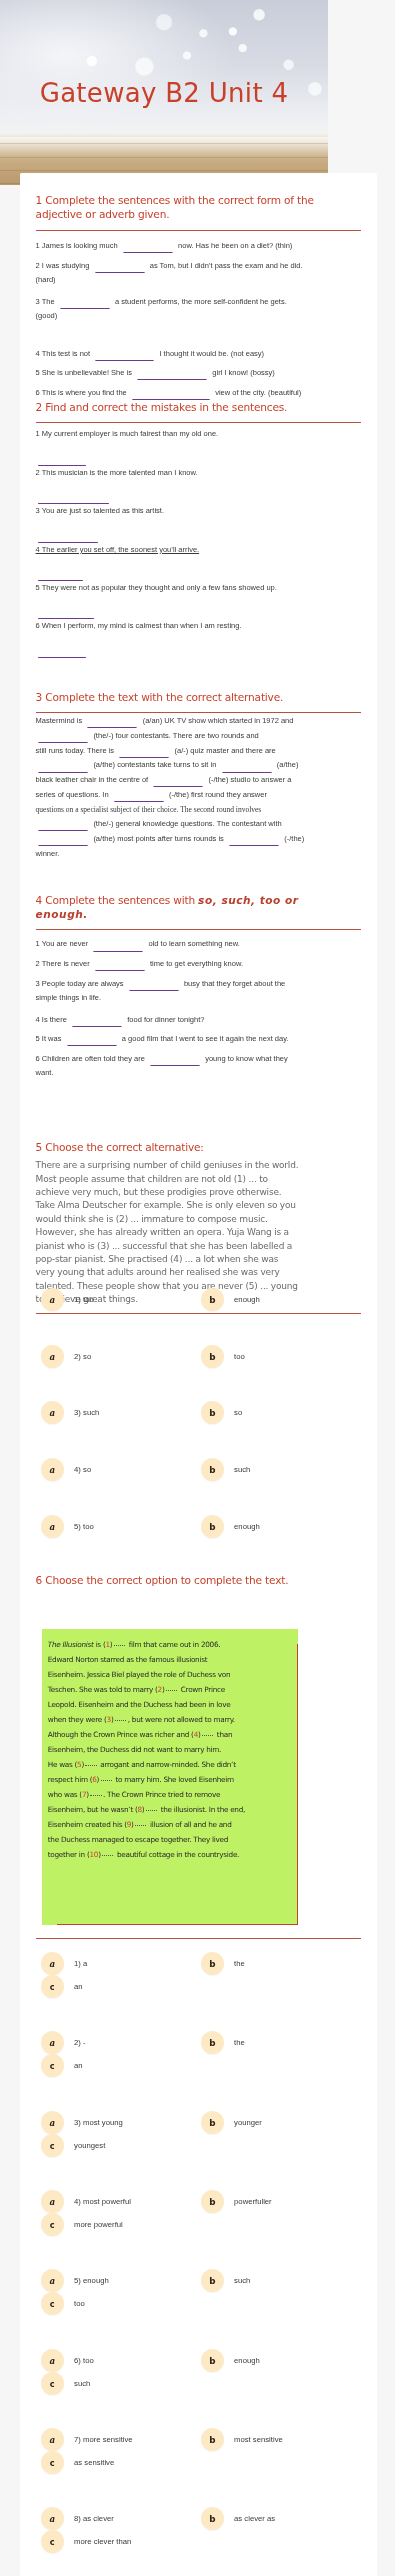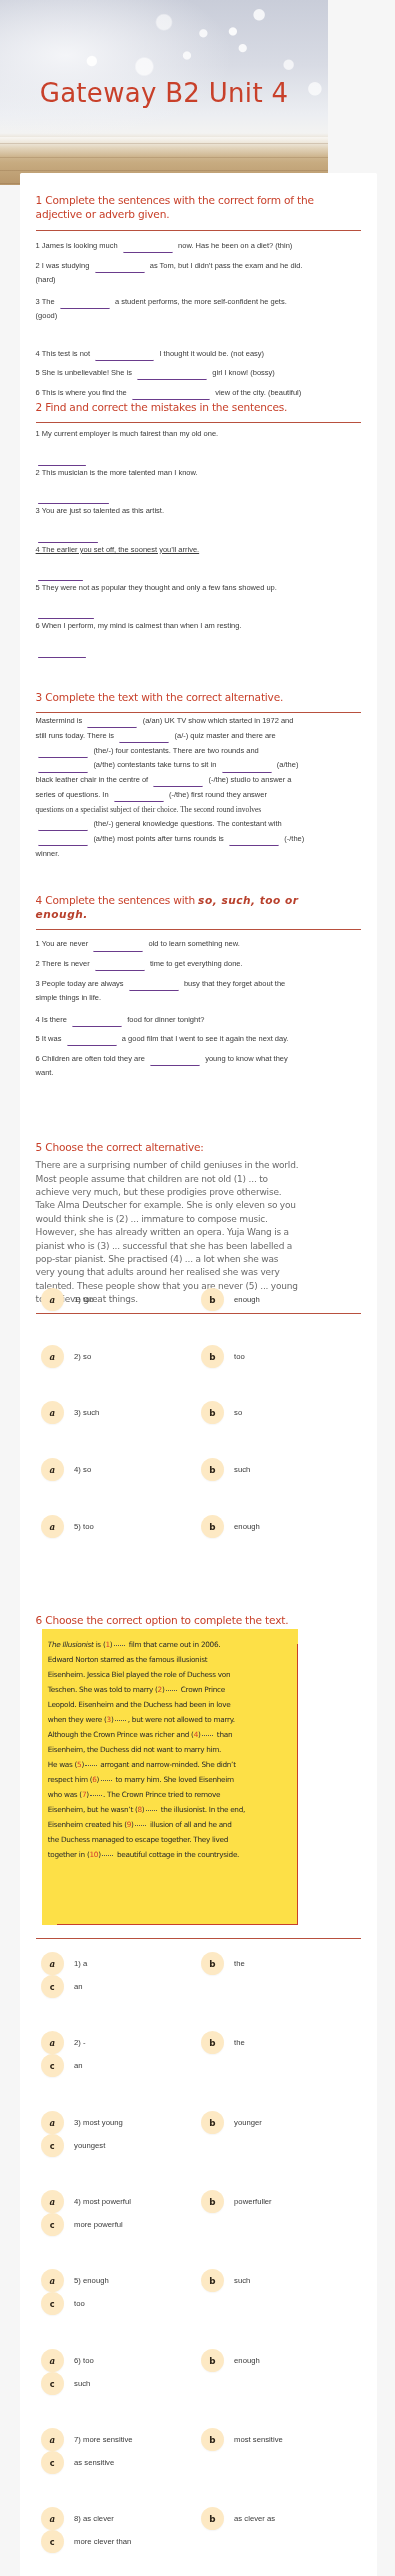--- a/index.html
+++ b/index.html
@@ -69,21 +69,21 @@
     display: flex; align-items: center; justify-content: center;
     font-family: "DejaVu Serif", serif; font-style: italic; font-weight: bold; font-size: 8.8px; color: #2d2418;
     box-shadow: 0 1px 1.5px rgba(0,0,0,0.04);
   }
   .bubble.c { font-style: normal; font-family: "DejaVu Sans", sans-serif; font-size: 8.2px; }
   .bubble.b { font-style: normal; font-family: "DejaVu Sans", sans-serif; }
   .opt-text { margin-left: 10.3px; font-family: "Liberation Sans", sans-serif; font-size: 7.7px; color: #3a3a3a; }
 
   .text-box {
     position: absolute; left: 6.2px; width: 256px; height: 296px;
-    background: #fde047;
+    background: #bef264;
   }
   .text-box::before {
     content: ""; position: absolute; right: 0; top: 15px; bottom: 0; width: 0.8px; background: #c8402a;
   }
   .text-box::after {
     content: ""; position: absolute; left: 15.5px; right: 0; bottom: 0; height: 0.8px; background: #c8402a;
   }
   .box-text {
     position: absolute; left: 6.2px; top: 8.2px; width: 247px;
     font-family: "DejaVu Sans", sans-serif; font-size: 7.3px; line-height: 15px; color: #2a2a2a; letter-spacing: -0.3px;
@@ -148,41 +148,41 @@
           <span class="blank-line" style="position:absolute; left:2.6px; top:24px; width:48px;"></span>
         </div>
     </div>
   </div>
 
   <div class="section" style="top:517px;">
     <div class="sec-title">3  Complete the text with the correct alternative.</div>
     <div class="rule" style="margin-top:7.7px;"></div>
     <div style="margin-top:2.1px;">
       <div class="line" style="line-height:14.7px;"><span>Mastermind is</span><span class="blank"></span><span>(a/an) UK TV show which started in 1972 and</span></div>
+      <div class="line" style="line-height:14.7px;"><span class="blank" style="margin-left:2.6px;"></span><span>(the/-) four contestants. There are two rounds and</span></div>
       <div class="line" style="line-height:14.7px;"><span>still runs today. There is</span><span class="blank"></span><span>(a/-) quiz master and there are</span></div>
-      <div class="line" style="line-height:14.7px;"><span class="blank" style="margin-left:2.6px;"></span><span>(the/-) four contestants. There are two rounds and</span></div>
       <div class="line" style="line-height:14.7px;"><span class="blank" style="margin-left:2.6px;"></span><span>(a/the) contestants take turns to sit in</span><span class="blank"></span><span>(a/the)</span></div>
       <div class="line" style="line-height:14.7px;"><span>black leather chair in the centre of</span><span class="blank"></span><span>(-/the) studio to answer a</span></div>
       <div class="line" style="line-height:14.7px;"><span>series of questions. In</span><span class="blank"></span><span>(-/the) first round they answer</span></div>
       <div class="line" style="line-height:14.7px;font-family:Liberation Serif, serif;">questions on a specialist subject of their choice. The second round involves</div>
       <div class="line" style="line-height:14.7px;"><span class="blank" style="margin-left:2.6px;"></span><span>(the/-) general knowledge questions. The contestant with</span></div>
       <div class="line" style="line-height:14.7px;"><span class="blank" style="margin-left:2.6px;"></span><span>(a/the) most points after turns rounds is</span><span class="blank"></span><span>(-/the)</span></div>
       <div class="line" style="line-height:14.7px;">winner.</div>
     </div>
   </div>
 
   <div class="section" style="top:720px;">
     <div class="sec-title">
       <span>4  Complete the sentences with </span><span class="emph">so, such, too or</span><br>
       <span class="emph">enough.</span>
     </div>
     <div class="rule" style="margin-top:7.7px;"></div>
     <div style="margin-top:5.2px;">
       <div class="line"><span>1 You are never</span><span class="blank"></span><span>old to learn something new.</span></div>
-      <div class="line"><span>2 There is never</span><span class="blank"></span><span>time to get everything done.</span></div>
+      <div class="line"><span>2 There is never</span><span class="blank"></span><span>time to get everything know.</span></div>
       <div class="line"><span>3 People today are always</span><span class="blank"></span><span>busy that they forget about the</span></div>
       <div class="line" style="line-height:10.3px; margin-bottom:6.2px;">simple things in life.</div>
       <div class="line"><span>4 Is there</span><span class="blank"></span><span>food for dinner tonight?</span></div>
       <div class="line"><span>5 It was</span><span class="blank"></span><span>a good film that I went to see it again the next day.</span></div>
       <div class="line"><span>6 Children are often told they are</span><span class="blank"></span><span>young to know what they</span></div>
       <div class="line" style="line-height:10.3px;">want.</div>
     </div>
   </div>
 
   <div class="section" style="top:967px;">
@@ -249,21 +249,21 @@
           <span class="bubble a">a</span>
           <span class="opt-text">5) too</span>
         </div>
       <div class="opt b">
           <span class="bubble b">b</span>
           <span class="opt-text">enough</span>
         </div>
     </div>
   </div>
 
-  <div class="section" style="top:1440px;">
+  <div class="section" style="top:1400px;">
     <div class="sec-title">6 Choose the correct option to complete the text.</div>
   </div>
   <div class="text-box" style="top:1456px; left:22px;">
     <div class="box-text">
       <div><i>The Illusionist</i><span> is (</span><span class="num">1</span><span>)</span><span class="dots"></span><span> film that came out in 2006.</span></div>
       <div>Edward Norton starred as the famous illusionist</div>
       <div>Eisenheim. Jessica Biel played the role of Duchess von</div>
       <div><span>Teschen. She was told to marry (</span><span class="num">2</span><span>)</span><span class="dots"></span><span> Crown Prince</span></div>
       <div>Leopold. Eisenheim and the Duchess had been in love</div>
       <div><span>when they were (</span><span class="num">3</span><span>)</span><span class="dots"></span><span>, but were not allowed to marry.</span></div>

